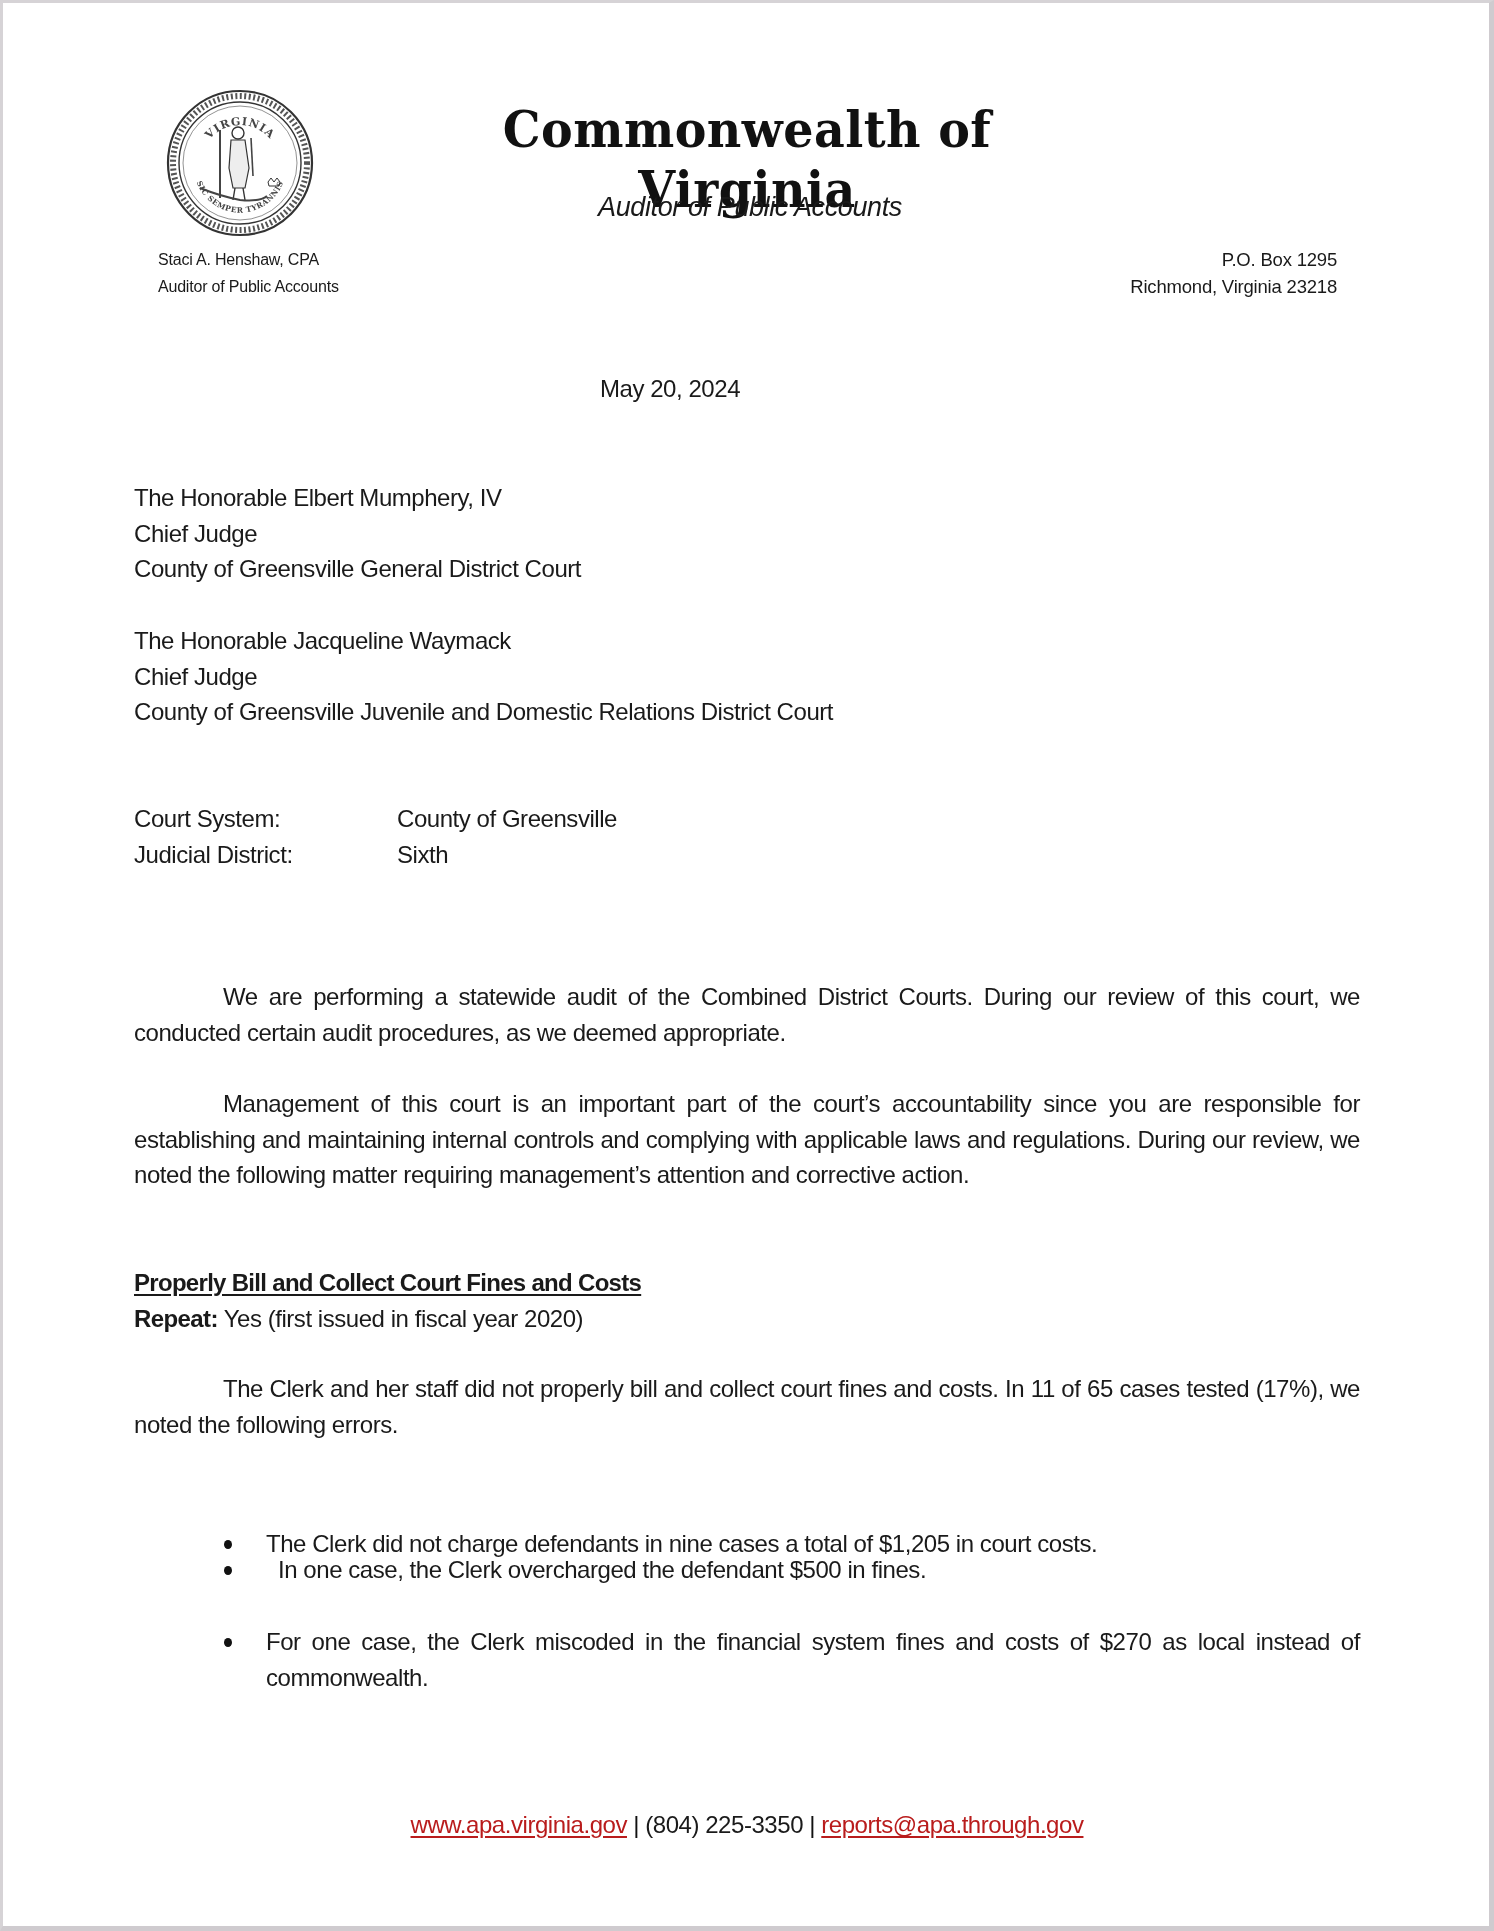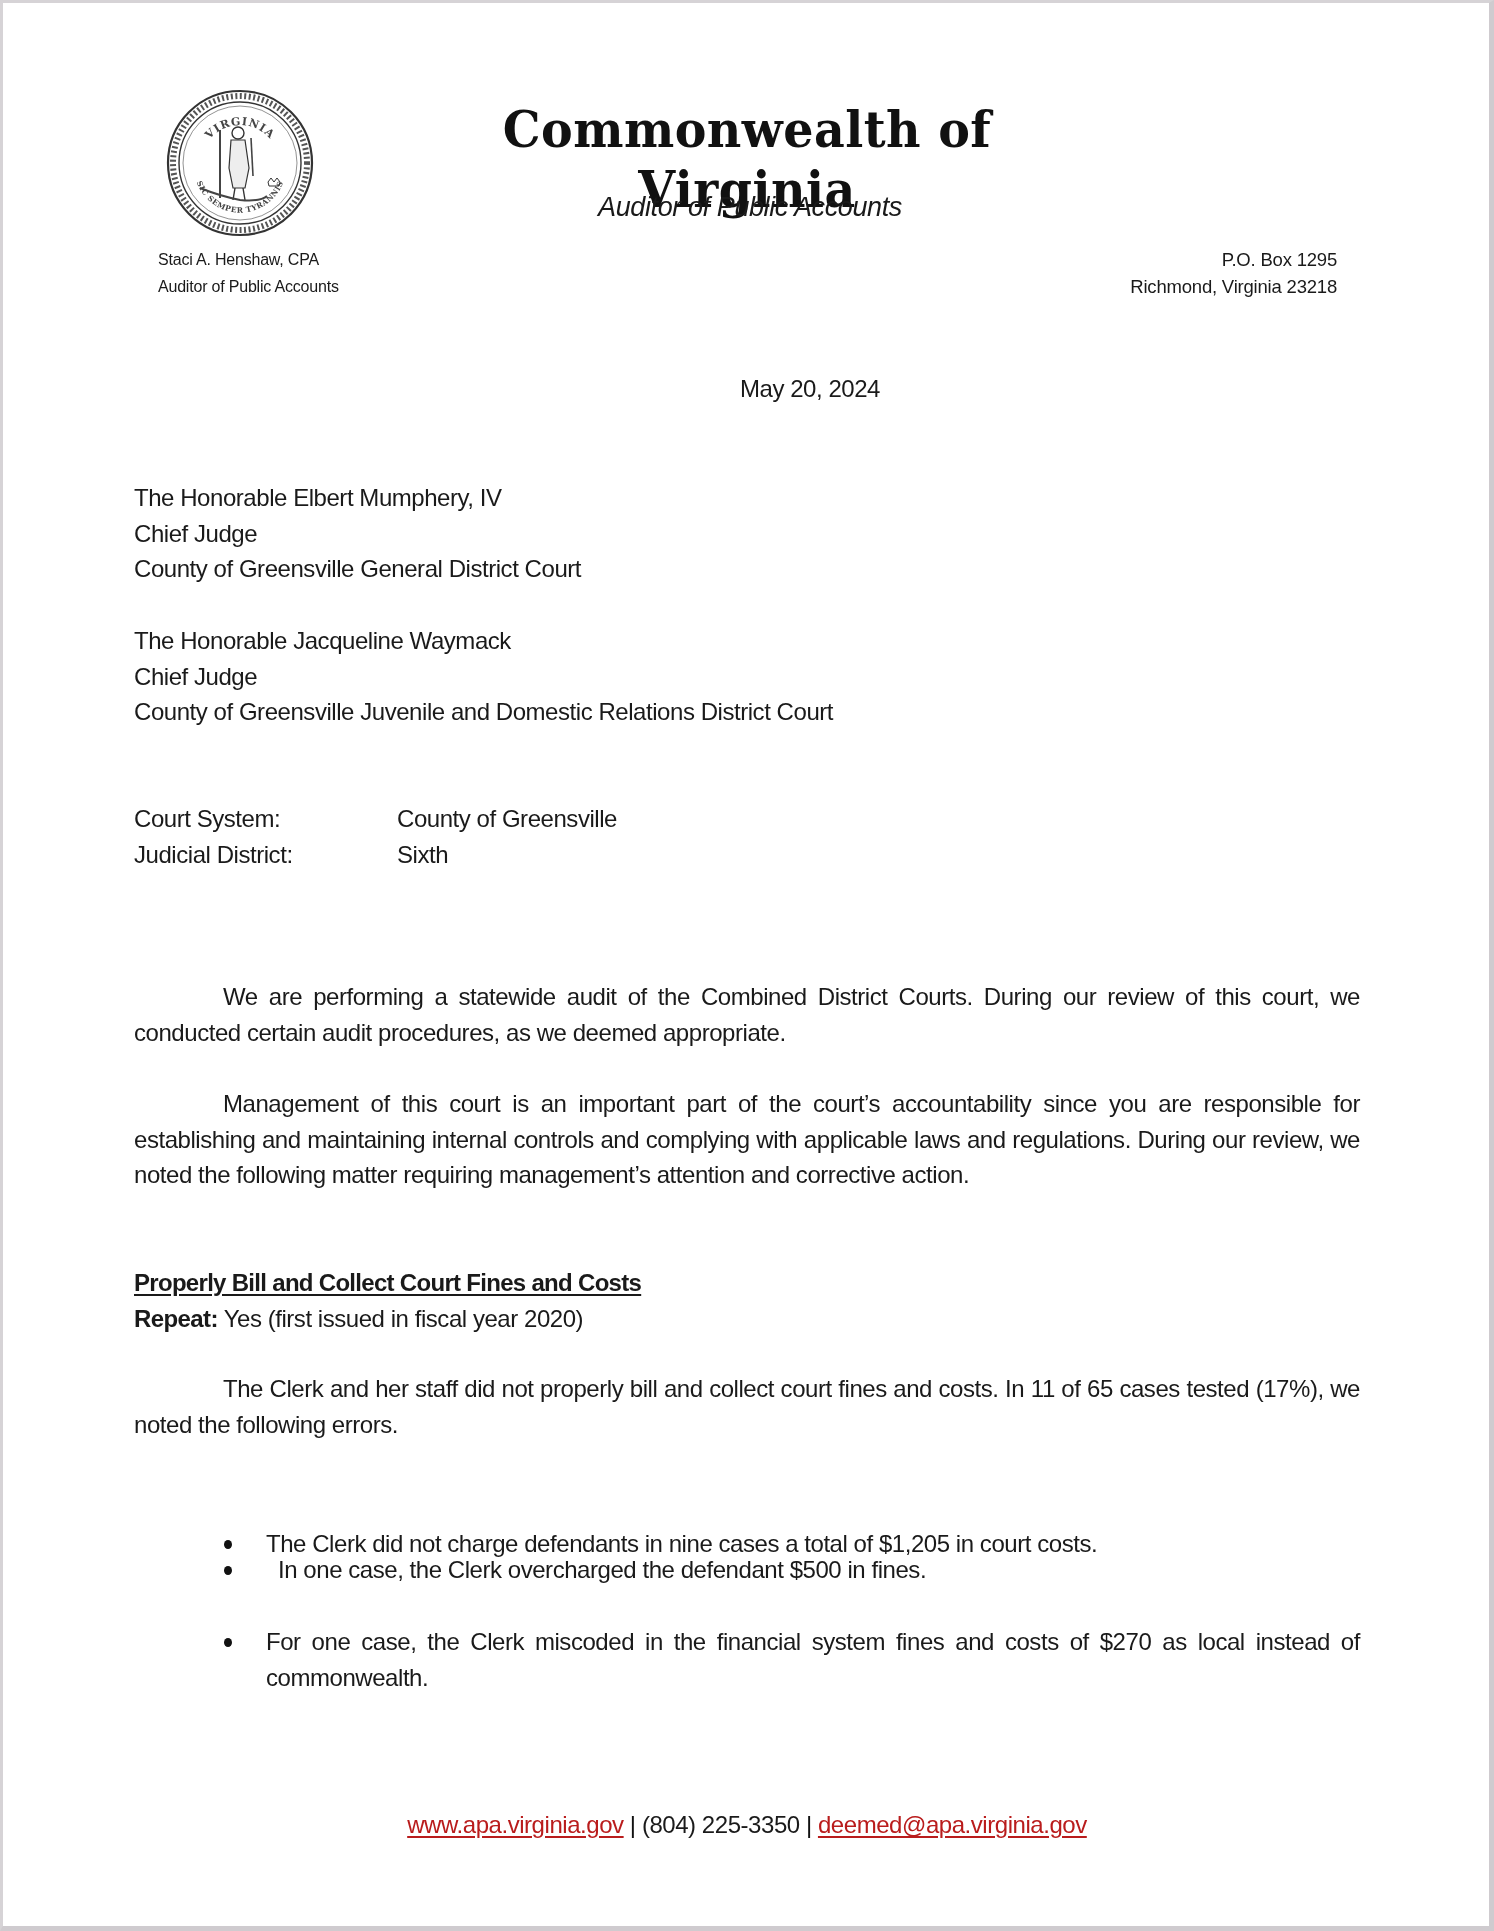--- a/index.html
+++ b/index.html
@@ -28,21 +28,21 @@
     letter-spacing: 0.5px; color: #111;
     transform: scaleX(0.95);
   }
   .subtitle {
     left: 400px; width: 700px; top: 190px; text-align: center;
     font-style: italic; font-size: 27px; line-height: 34px; letter-spacing: -0.4px;
     color: #1a1a1a;
   }
   .hdr-left { left: 158px; top: 246px; font-size: 16px; line-height: 27px; letter-spacing: -0.2px; }
   .hdr-right { right: 157px; top: 246px; font-size: 18.5px; line-height: 27px; text-align: right; letter-spacing: -0.2px; }
-  .date { left: 600px; width: 420px; top: 371px; text-align: center; }
+  .date { left: 600px; width: 420px; top: 371px; text-align: left; }
   .addr1 { left: 134px; top: 480px; }
   .addr2 { left: 134px; top: 623px; }
   .audit { left: 134px; top: 801px; }
   .audit .row { display: flex; }
   .audit .lbl { width: 263px; }
   .para { left: 134px; width: 1226px; text-align: justify; }
   .para .indent { display: inline-block; width: 89px; }
   .p1 { top: 979px; }
   .p2 { top: 1086px; }
   .p3 { top: 1371px; }
@@ -153,14 +153,14 @@
 <div class="abs body-text bullet-item b3">
   <span class="dot"></span>
   <span class="txt">For one case, the Clerk miscoded in the financial system fines and costs of $270 as local instead of commonwealth.</span>
 </div>
 
 <div class="abs body-text footer">
   <a href="#">www.apa.virginia.gov</a>
   <span class="sep">|</span>
   <span>(804) 225-3350</span>
   <span class="sep">|</span>
-  <a href="#">deemed@apa.virginia.gov</a>
+  <a href="#">reports@apa.through.gov</a>
 </div>
 
 </body></html>

